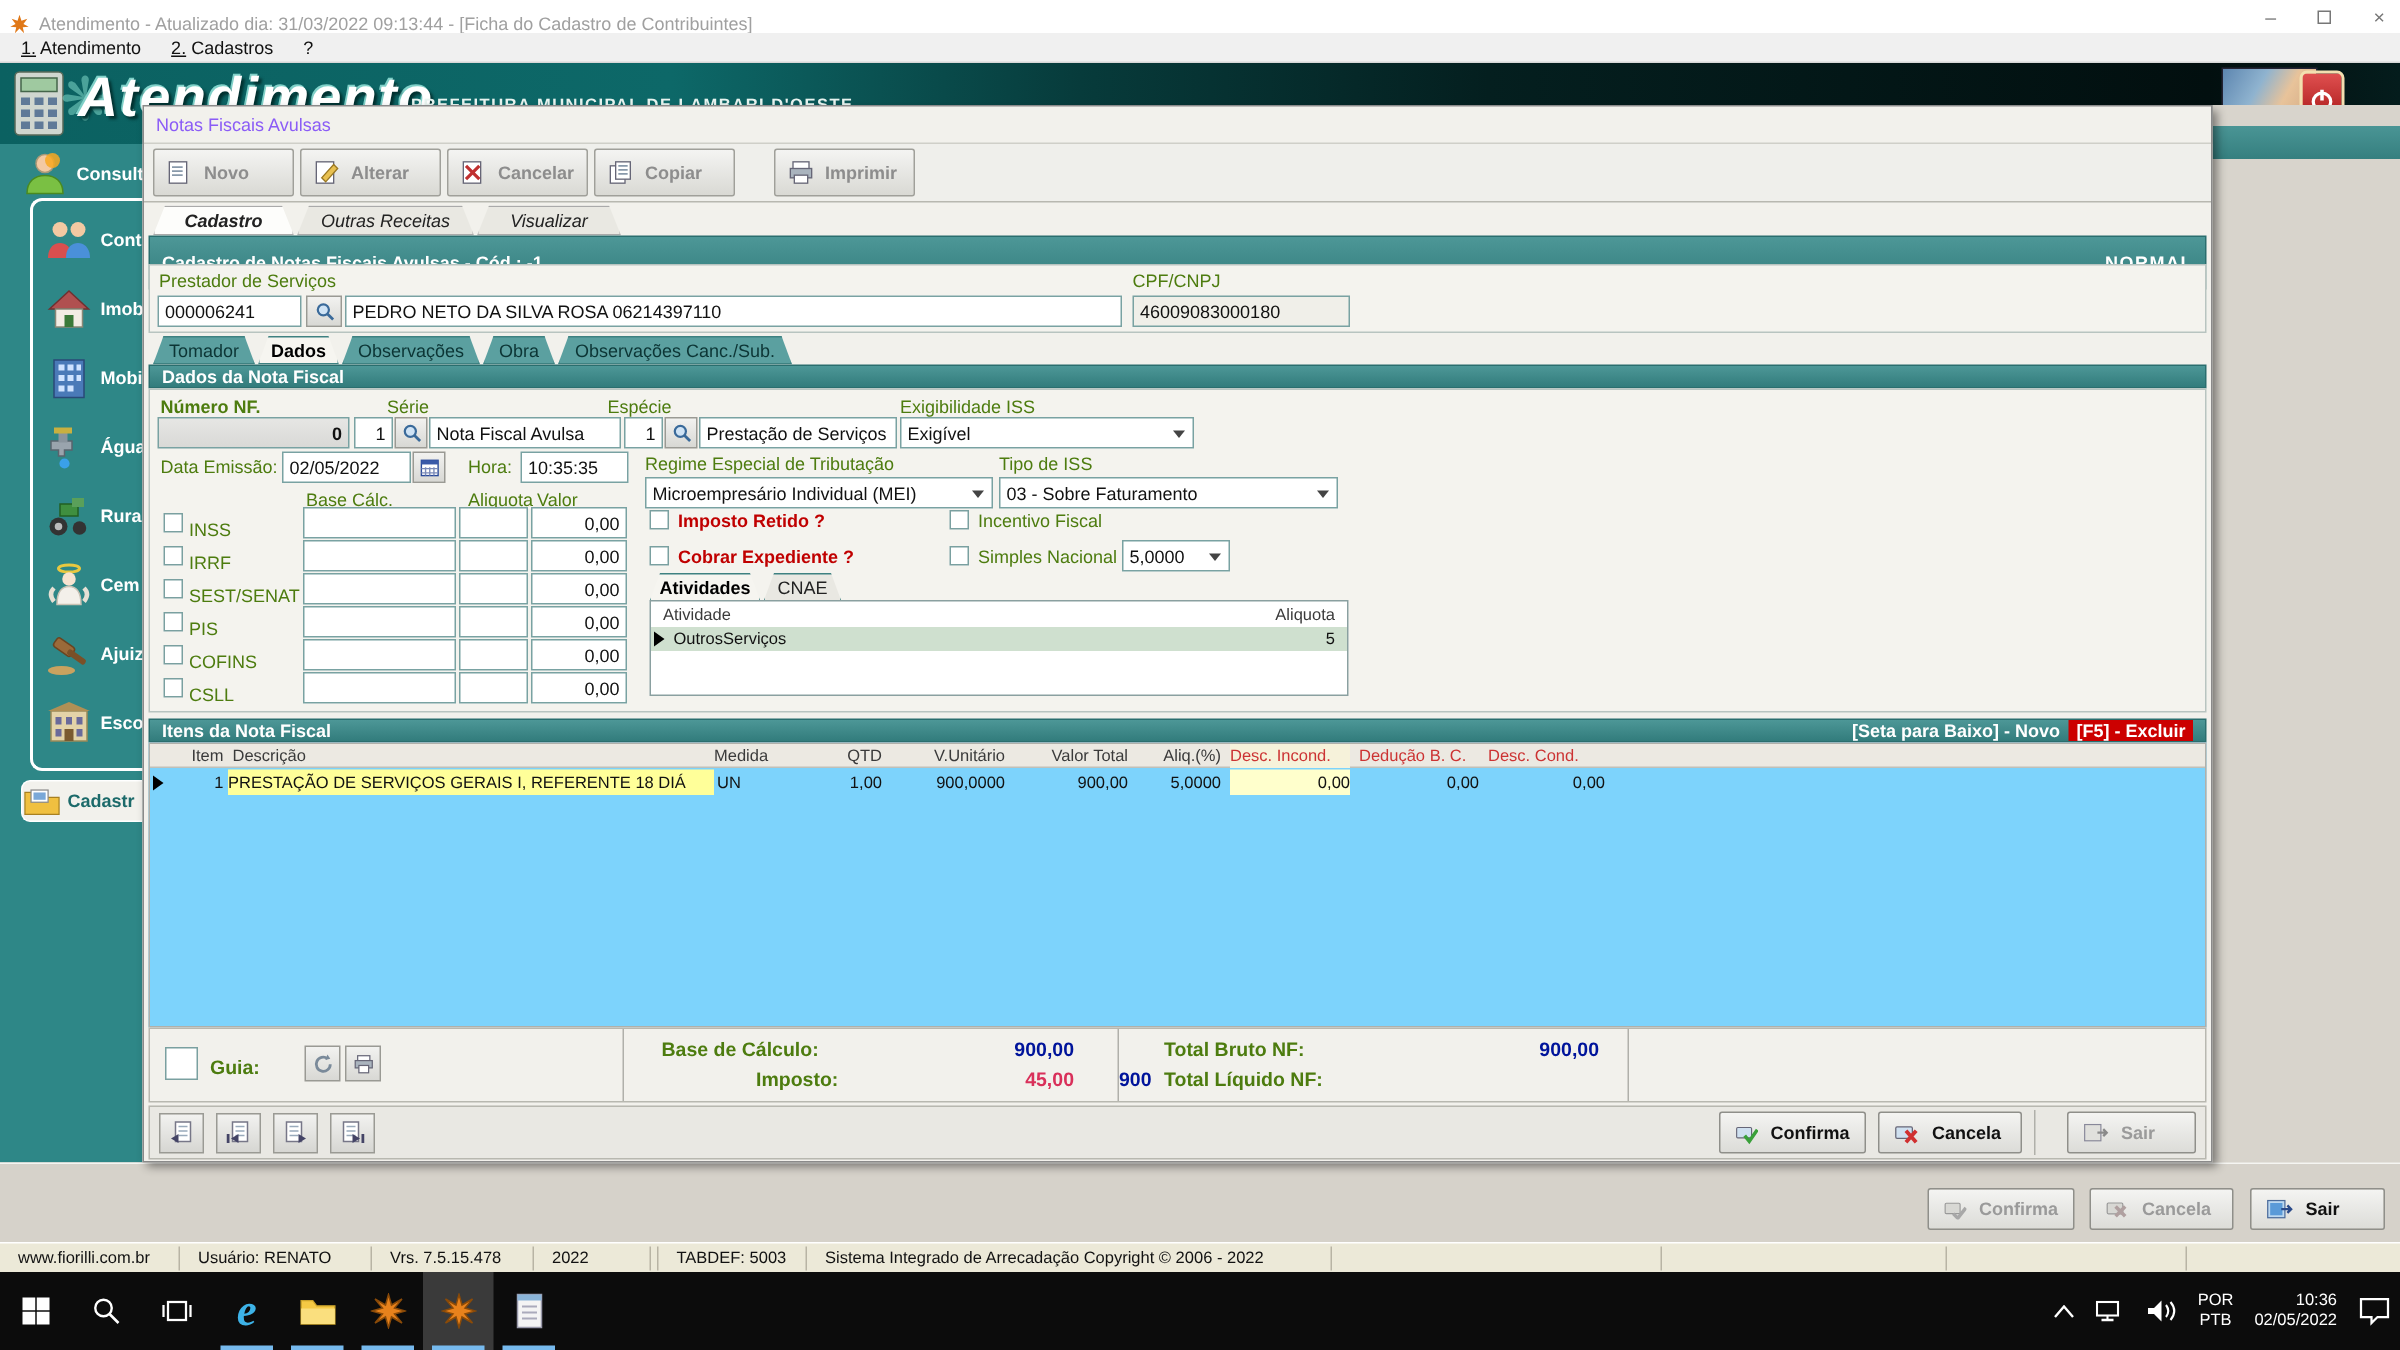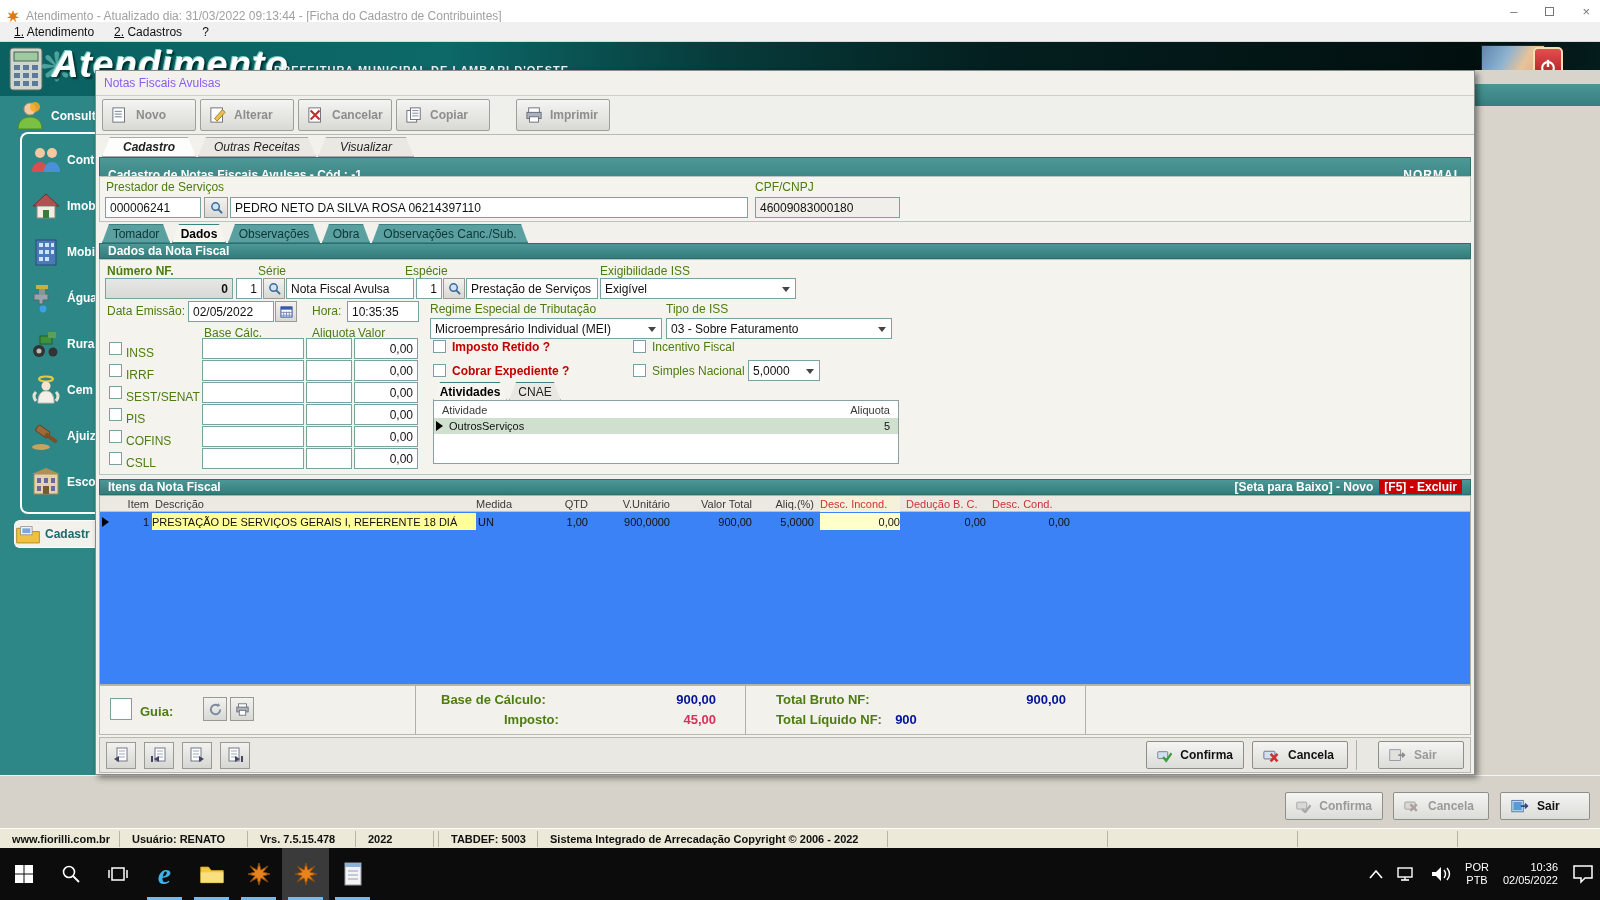--- a/index.html
+++ b/index.html
@@ -63,21 +63,21 @@
 .cell{position:absolute;display:flex;align-items:center;font-size:11px;white-space:nowrap;overflow:hidden}
 .cell.r{justify-content:flex-end}
 .tri-right{width:0;height:0;border-top:5px solid transparent;border-bottom:5px solid transparent;border-left:7px solid #000}
 
 #totals{position:absolute;left:3px;top:614px;width:1372px;height:50px;background:#f2f1ec;border:1px solid #b8b8b0;display:flex}
 .navbtn{width:30px;height:27px;background:linear-gradient(#f2f2f0,#d6d6d2);border:1px solid #9a9a94;display:flex;align-items:center;justify-content:center}
 .dbtn{height:28px;background:linear-gradient(#f4f4f2,#dcdcd8);border:1px solid #8f8f8a;border-radius:2px;display:flex;align-items:center;gap:8px;padding:0 10px;font-weight:bold;font-size:12px;color:#111}
 .dbtn.dis{color:#9a9a9a}
 
 #statusbar{left:0;top:828px;width:1600px;height:20px;background:#ece9d8;border-top:1px solid #fff;display:flex;align-items:center}
-#statusbar span{font-size:11px;font-weight:bold;color:#111;padding:0 12px;border-right:1px solid #b8b4a4;height:16px;display:flex;align-items:center;white-space:nowrap}
+#statusbar span{font-size:11px;font-weight:normal;color:#111;padding:0 12px;border-right:1px solid #b8b4a4;height:16px;display:flex;align-items:center;white-space:nowrap}
 
 #taskbar{left:0;top:848px;width:1600px;height:52px;background:#0c0c0c;display:flex;align-items:center}
 .tkcell{width:47px;height:52px;display:flex;align-items:center;justify-content:center;position:relative}
 .tkcell.hl{background:#3a3a3a}
 .tkcell .ul{position:absolute;bottom:0;left:6px;right:6px;height:3px;background:#76b9ed}
 #tray{position:absolute;right:6px;top:848px;height:52px;display:flex;align-items:center;gap:14px;color:#fff}
 #tray .two{display:flex;flex-direction:column;align-items:center;font-size:11px;line-height:13px}
 #tray .two.r{align-items:flex-end}
 .ie{color:#3db3e8;font-size:30px;font-weight:bold;font-style:italic;font-family:"Liberation Serif",serif}
 </style>
@@ -526,21 +526,21 @@
     </div>
   </div>
 
   <div class="tealbar abs" style="left:3px;top:408px;width:1372px;height:16px;font-size:12px;justify-content:space-between">
     <span>Itens da Nota Fiscal</span>
     <span style="display:flex;gap:6px;align-items:center">
       <span>[Seta para Baixo] - Novo</span>
       <span style="background:#cc0000;padding:0 5px">[F5] - Excluir</span>
     </span>
   </div>
-  <div class="abs" style="left:3px;top:424px;width:1372px;height:190px;background:#3b82f6;border:1px solid #b0b0aa">
+  <div class="abs" style="left:3px;top:424px;width:1372px;height:190px;background:#7dd3fc;border:1px solid #b0b0aa">
 
     <div class="abs" style="left:0;top:0;width:1370px;height:16px;background:#ece9e2;border-bottom:1px solid #c0c0b8">
       <div class="cell r gridhead" style="left:16px;top:0;width:33px;height:16px">
           <span>Item</span>
         </div>
       <div class="cell gridhead" style="left:55px;top:0;width:318px;height:16px">
           <span>Descrição</span>
         </div>
       <div class="cell gridhead" style="left:376px;top:0;width:58px;height:16px">
           <span>Medida</span>
@@ -626,21 +626,21 @@
     <div style="position:relative;width:330px;border-right:1px solid #b0b0aa">
       <span class="lbl b" style="left:25px;top:6px;font-size:13px">Base de Cálculo:</span>
       <span class="lbl b" style="left:0;top:6px;width:300px;text-align:right;font-size:13px;color:#00149b;position:absolute">900,00</span>
       <span class="lbl b" style="left:88px;top:26px;font-size:13px">Imposto:</span>
       <span class="lbl b" style="left:0;top:26px;width:300px;text-align:right;font-size:13px;color:#d9305a;position:absolute">45,00</span>
     </div>
     <div style="position:relative;width:340px;border-right:1px solid #b0b0aa">
       <span class="lbl b" style="left:30px;top:6px;font-size:13px">Total Bruto NF:</span>
       <span class="lbl b" style="left:0;top:6px;width:320px;text-align:right;font-size:13px;color:#00149b;position:absolute">900,00</span>
       <span class="lbl b" style="left:30px;top:26px;font-size:13px">Total Líquido NF:</span>
-      <span class="lbl b" style="left:0;top:26px;width:320px;text-align:center;font-size:13px;color:#00149b;position:absolute">900</span>
+      <span class="lbl b" style="left:0;top:26px;width:320px;text-align:left;font-size:13px;color:#00149b;position:absolute">900</span>
     </div>
   </div>
 
   <div class="abs" style="left:3px;top:666px;width:1372px;height:36px;background:#e9e8e3;border:1px solid #b8b8b0;display:flex;align-items:center;padding:0 6px;gap:8px">
     <div class="navbtn">
         <svg width="16" height="16" viewBox="0 0 16 16">
           <rect x="4" y="1" width="10" height="13" fill="#fff" stroke="#778"></rect>
           <g stroke="#9ab" stroke-width="1">
             <line x1="6" y1="4" x2="12" y2="4"></line>
             <line x1="6" y1="7" x2="12" y2="7"></line>

